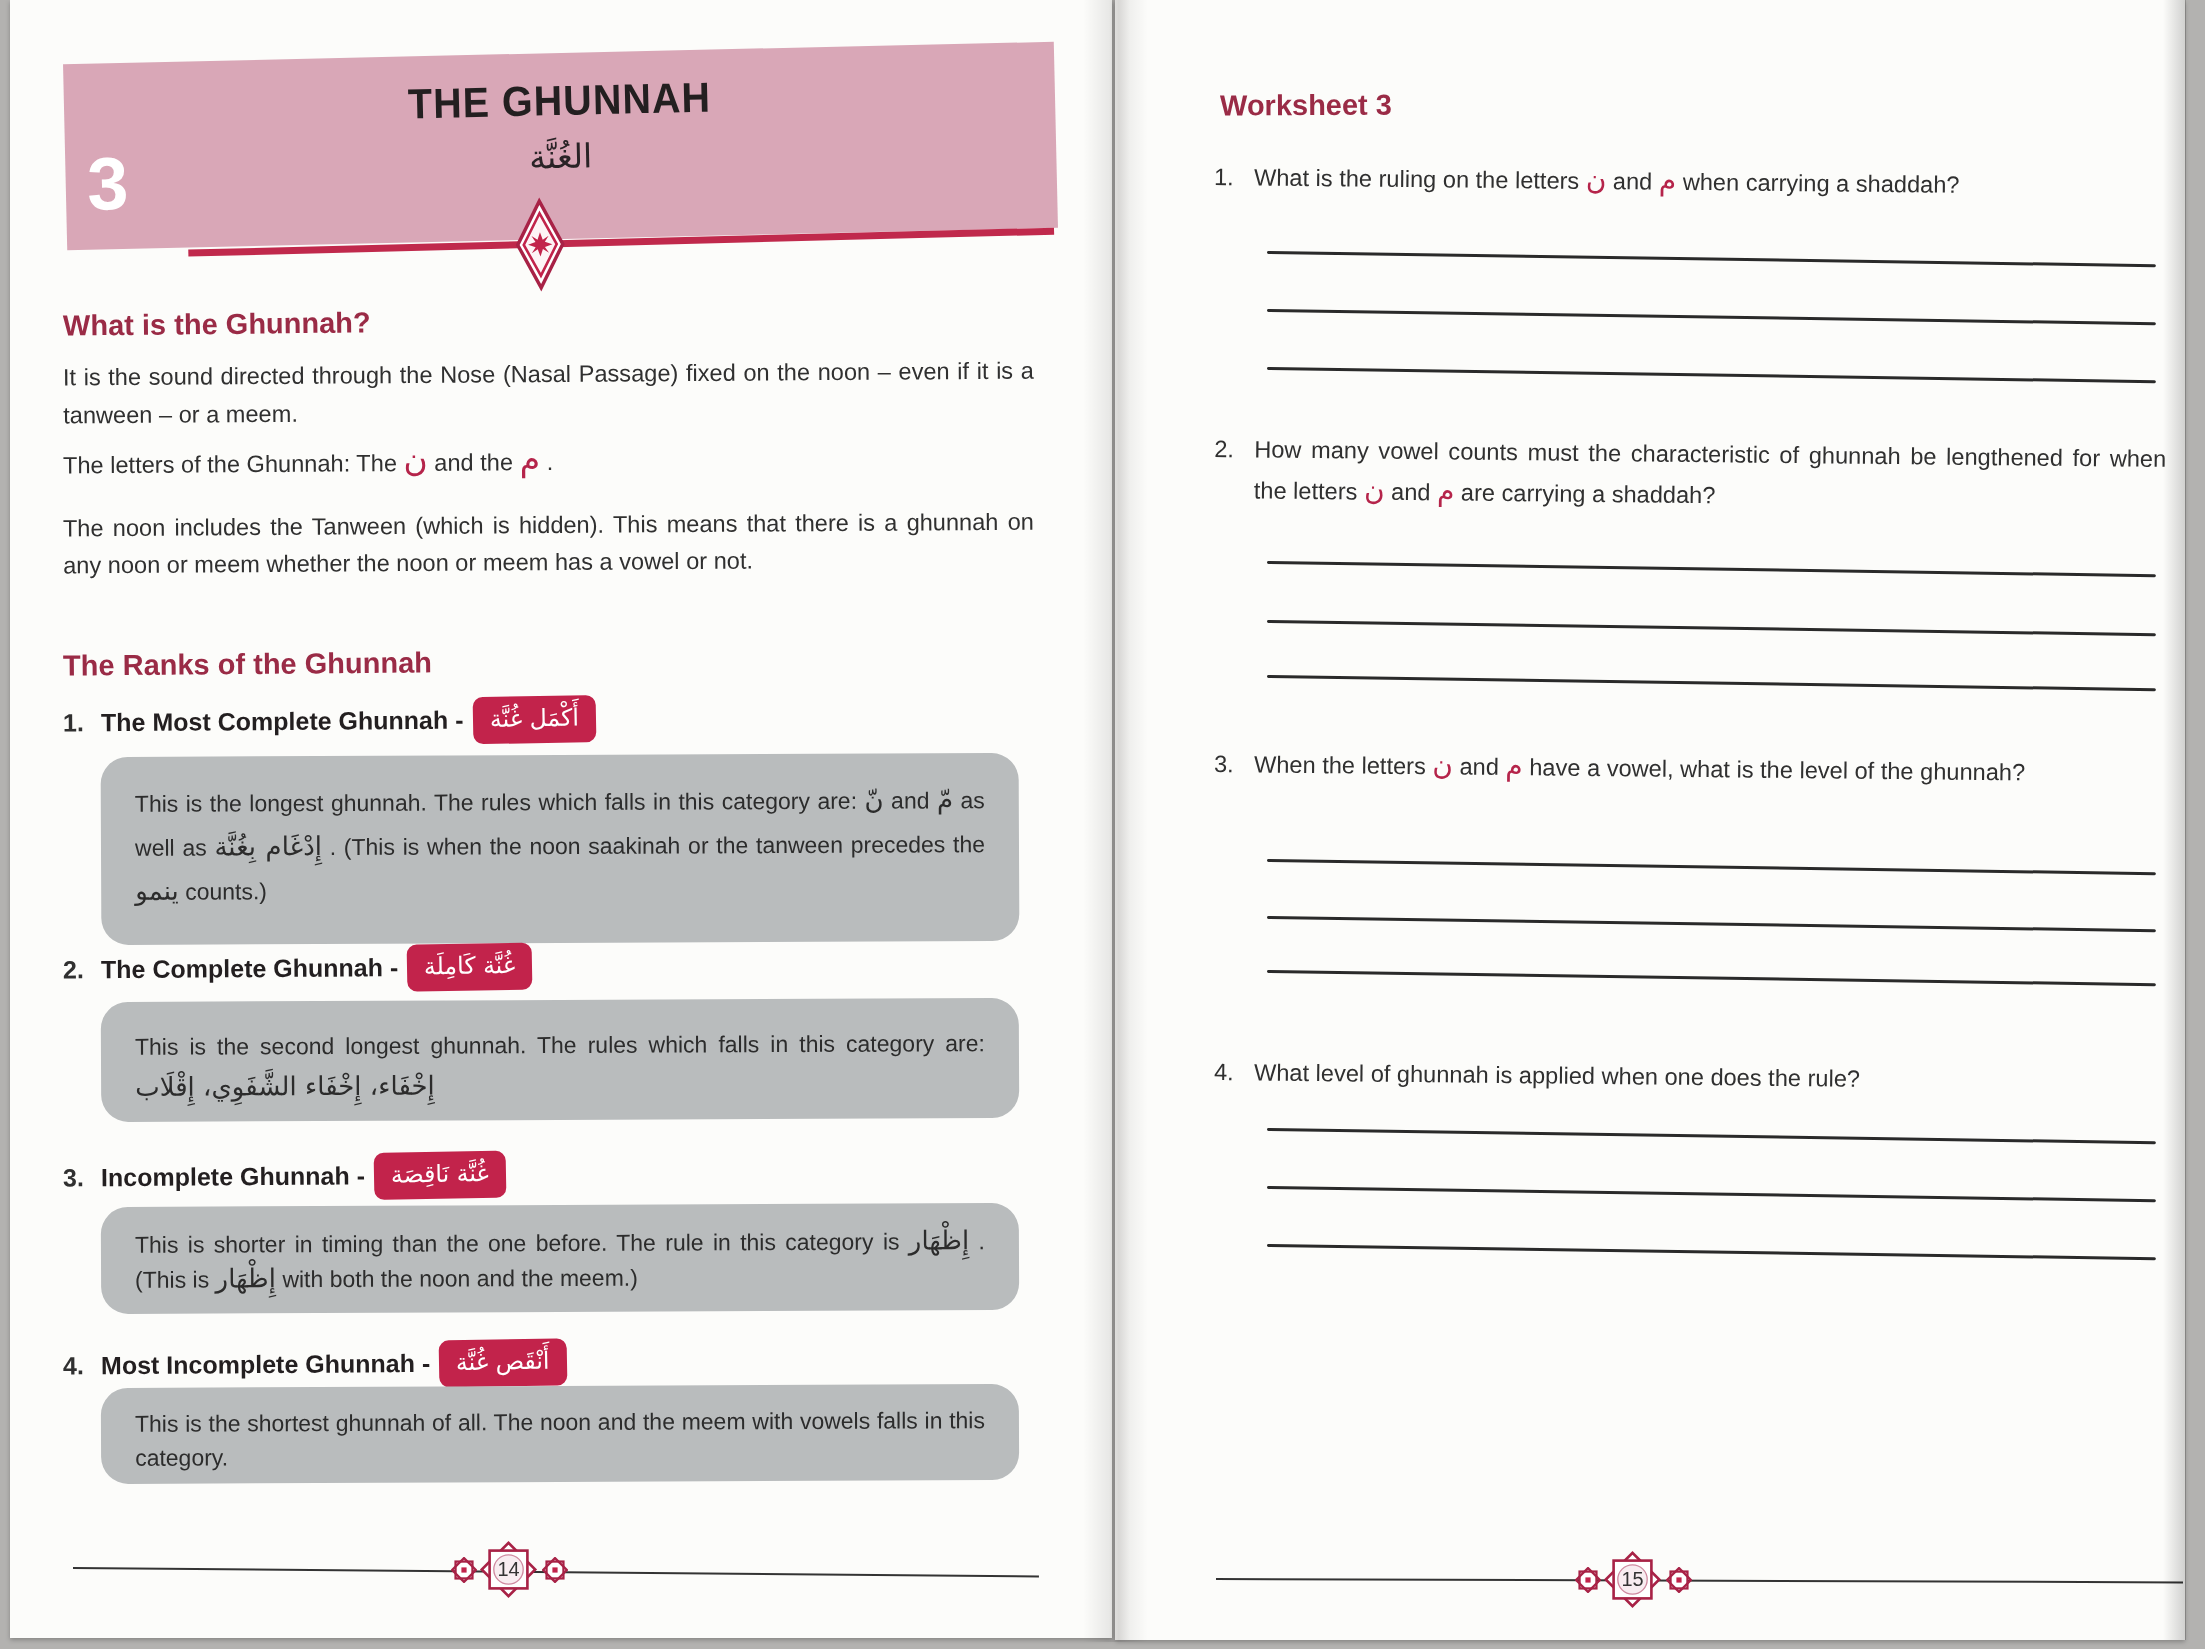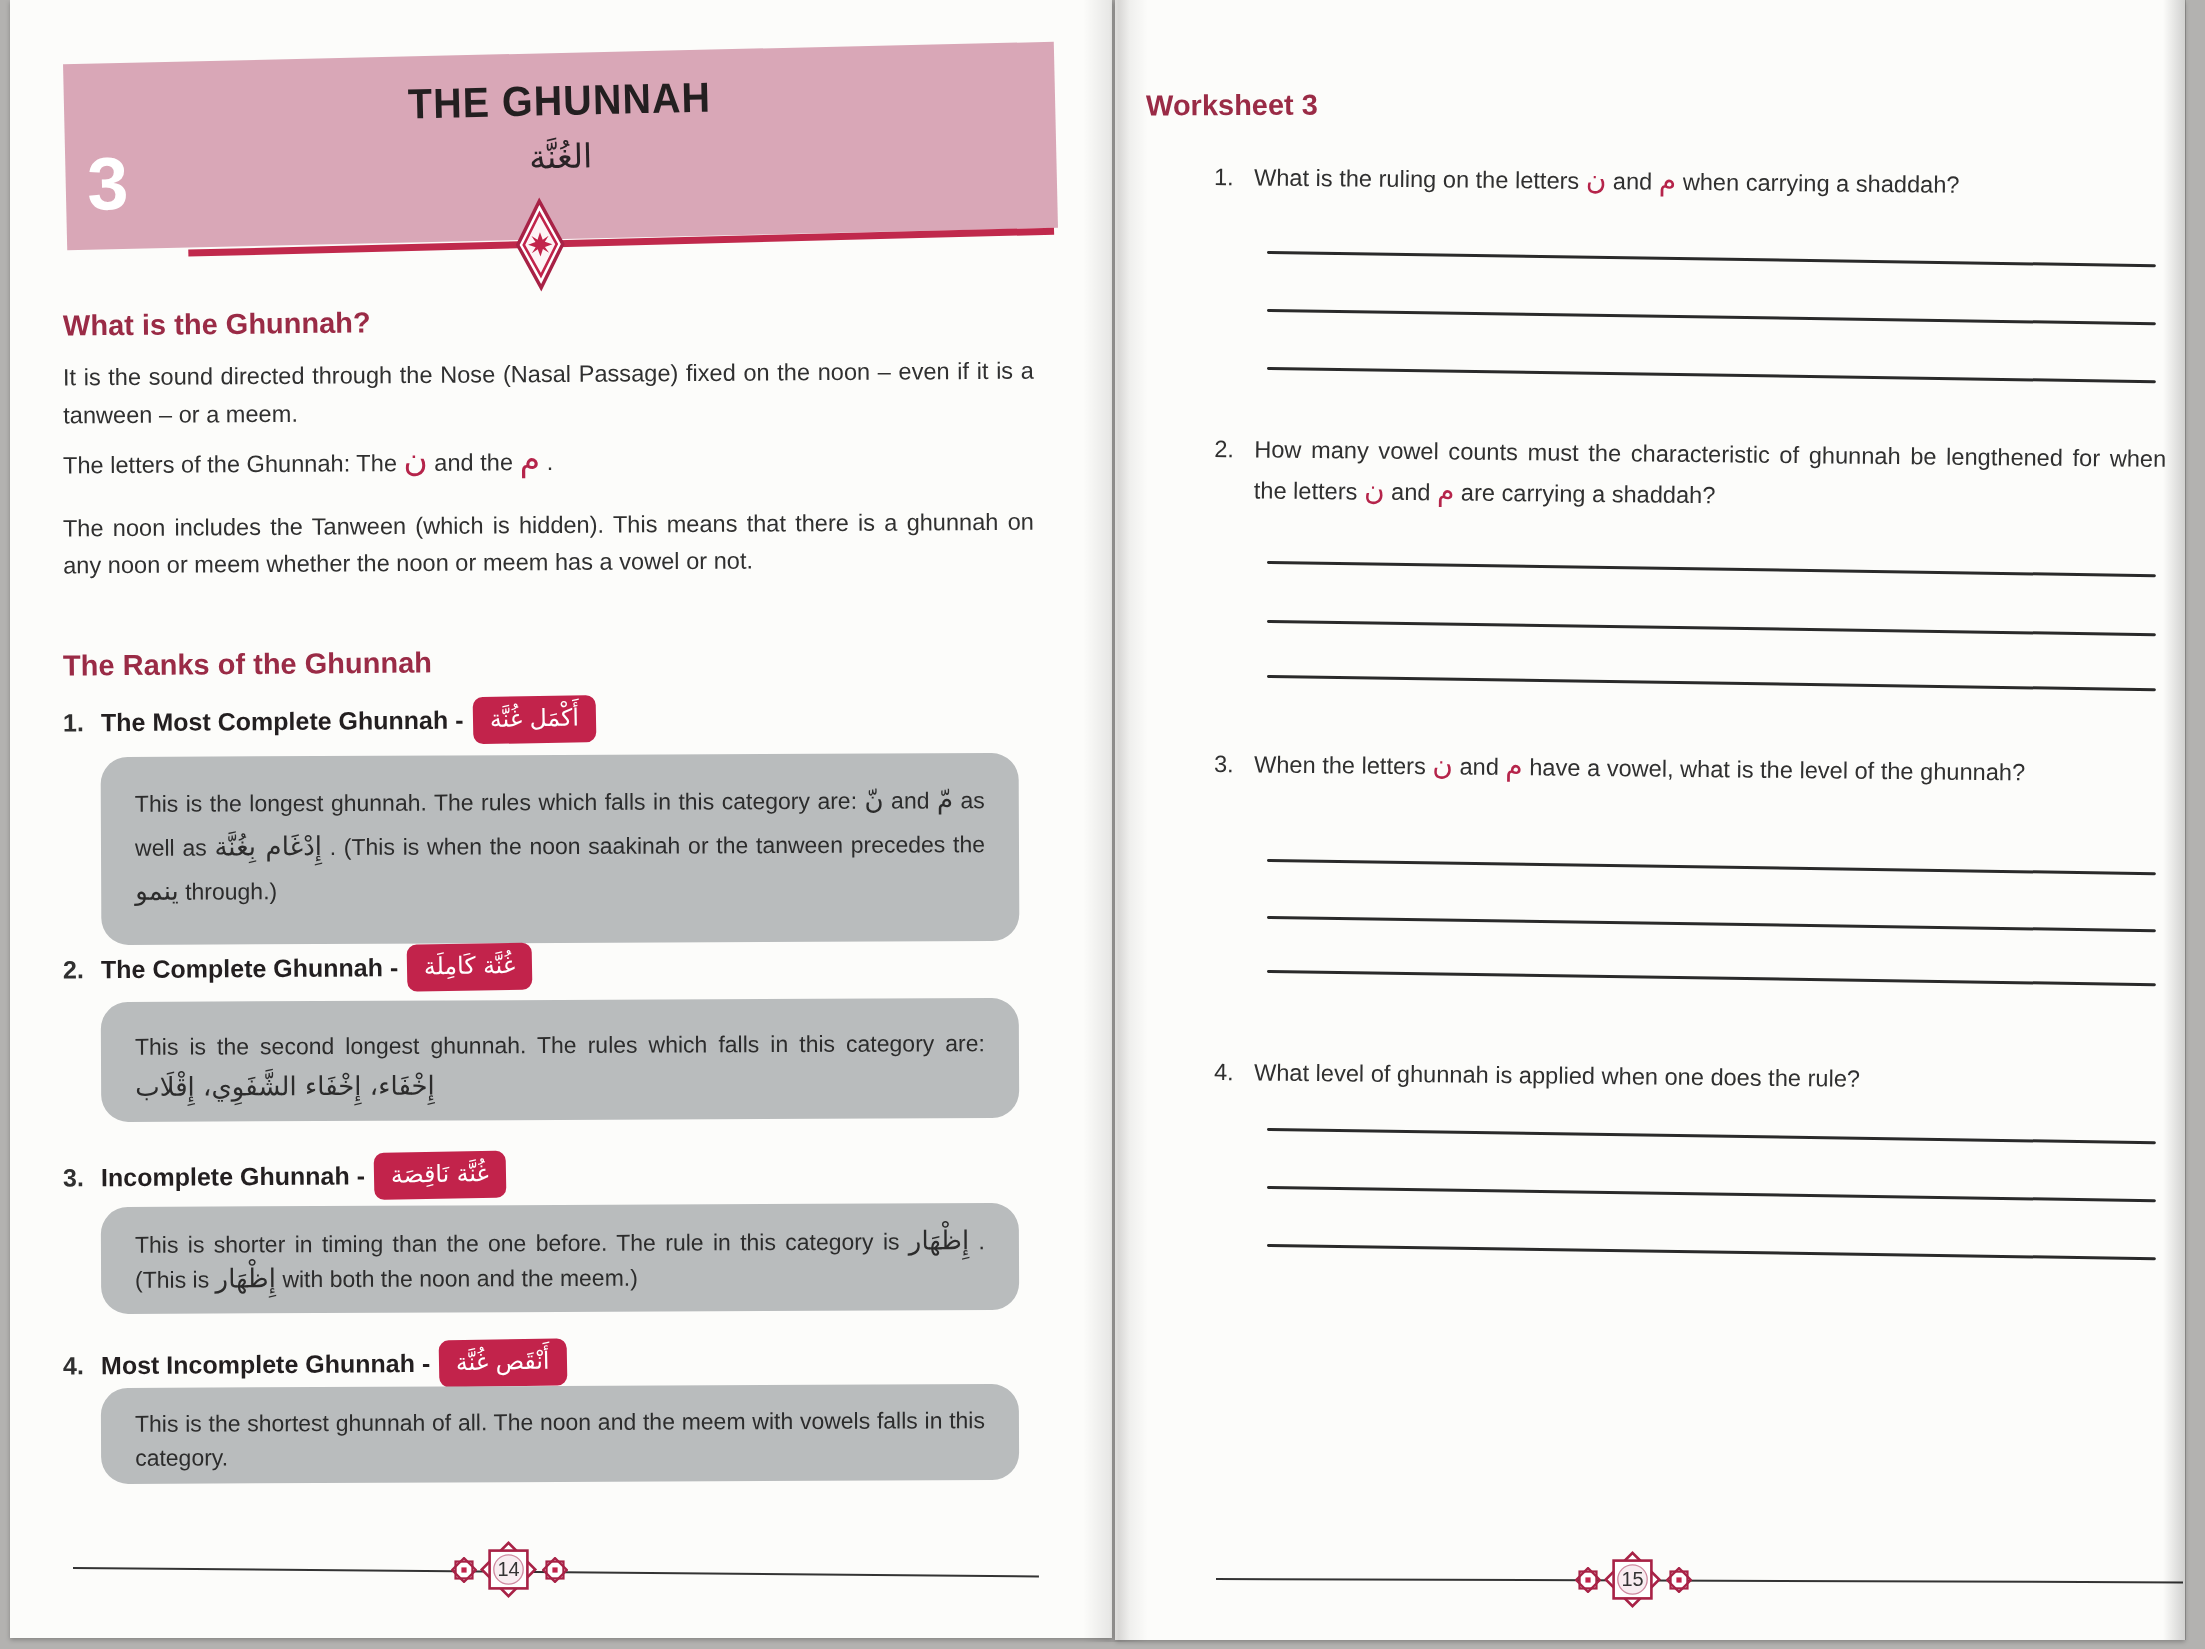--- a/index.html
+++ b/index.html
@@ -78,21 +78,21 @@
     left:101px; width:918px; background:#b9bcbd; border-radius:27px;
     font-size:23px; color:#2c2c2c; text-align:justify;
     padding:25px 34px; transform:rotate(-0.25deg);
   }
   .b1 { top:755px; height:188px; line-height:43px; }
   .b2 { top:1000px; height:120px; line-height:40px; }
   .b3 { top:1205px; height:107px; line-height:34px; padding-top:20px; }
   .b4 { top:1386px; height:96px; line-height:34px; padding-top:19px; }
 
   
-  .h-ws { left:1146px; top:89px; transform:rotate(-0.3deg); }
+  .h-ws { left:1220px; top:89px; transform:rotate(-0.3deg); }
   .question { display:flex; width:952px; transform:rotate(0.6deg);
               font-size:23.6px; line-height:41px; }
   .qnum  { flex:0 0 40px; }
   .qtext { flex:1; text-align:justify; }
   .q1 { left:1214px; top:162px; }
   .q2 { left:1214px; top:434px; }
   .q3 { left:1214px; top:749px; }
   .q4 { left:1214px; top:1057px; }
 
   .ans { left:1267px; width:889px; height:2.8px; background:#2a2a2a;
@@ -145,21 +145,21 @@
 <p class="abs para p3">The noon includes the Tanween (which is hidden). This means that there is a ghunnah on any noon or meem whether the noon or meem has a vowel or not.</p>
 
 <h2 class="abs h-maroon h-ranks">The Ranks of the Ghunnah</h2>
 
 <div class="abs rank-row r1">
   <span class="rank-num">1.</span>
   <span class="rank-label">The Most Complete Ghunnah -</span>
   <span class="badge">أَكْمَل غُنَّة</span>
 </div>
 <div class="abs graybox b1">
-  <span>This is the longest ghunnah. The rules which falls in this category are: </span><span class="ar-inline">نّ</span><span> and </span><span class="ar-inline">مّ</span><span> as well as </span><span class="ar-inline">إِدْغَام بِغُنَّة</span><span> . (This is when the noon saakinah or the tanween precedes the </span><span class="ar-inline">ينمو</span><span> through.)</span>
+  <span>This is the longest ghunnah. The rules which falls in this category are: </span><span class="ar-inline">نّ</span><span> and </span><span class="ar-inline">مّ</span><span> as well as </span><span class="ar-inline">إِدْغَام بِغُنَّة</span><span> . (This is when the noon saakinah or the tanween precedes the </span><span class="ar-inline">ينمو</span><span> counts.)</span>
 </div>
 
 <div class="abs rank-row r2">
   <span class="rank-num">2.</span>
   <span class="rank-label">The Complete Ghunnah -</span>
   <span class="badge">غُنَّة كَامِلَة</span>
 </div>
 <div class="abs graybox b2">
   <span>This is the second longest ghunnah. The rules which falls in this category are: </span><span class="ar-inline">إِخْفَاء، إِخْفَاء الشَّفَوِي، إِقْلَاب</span>
 </div>

